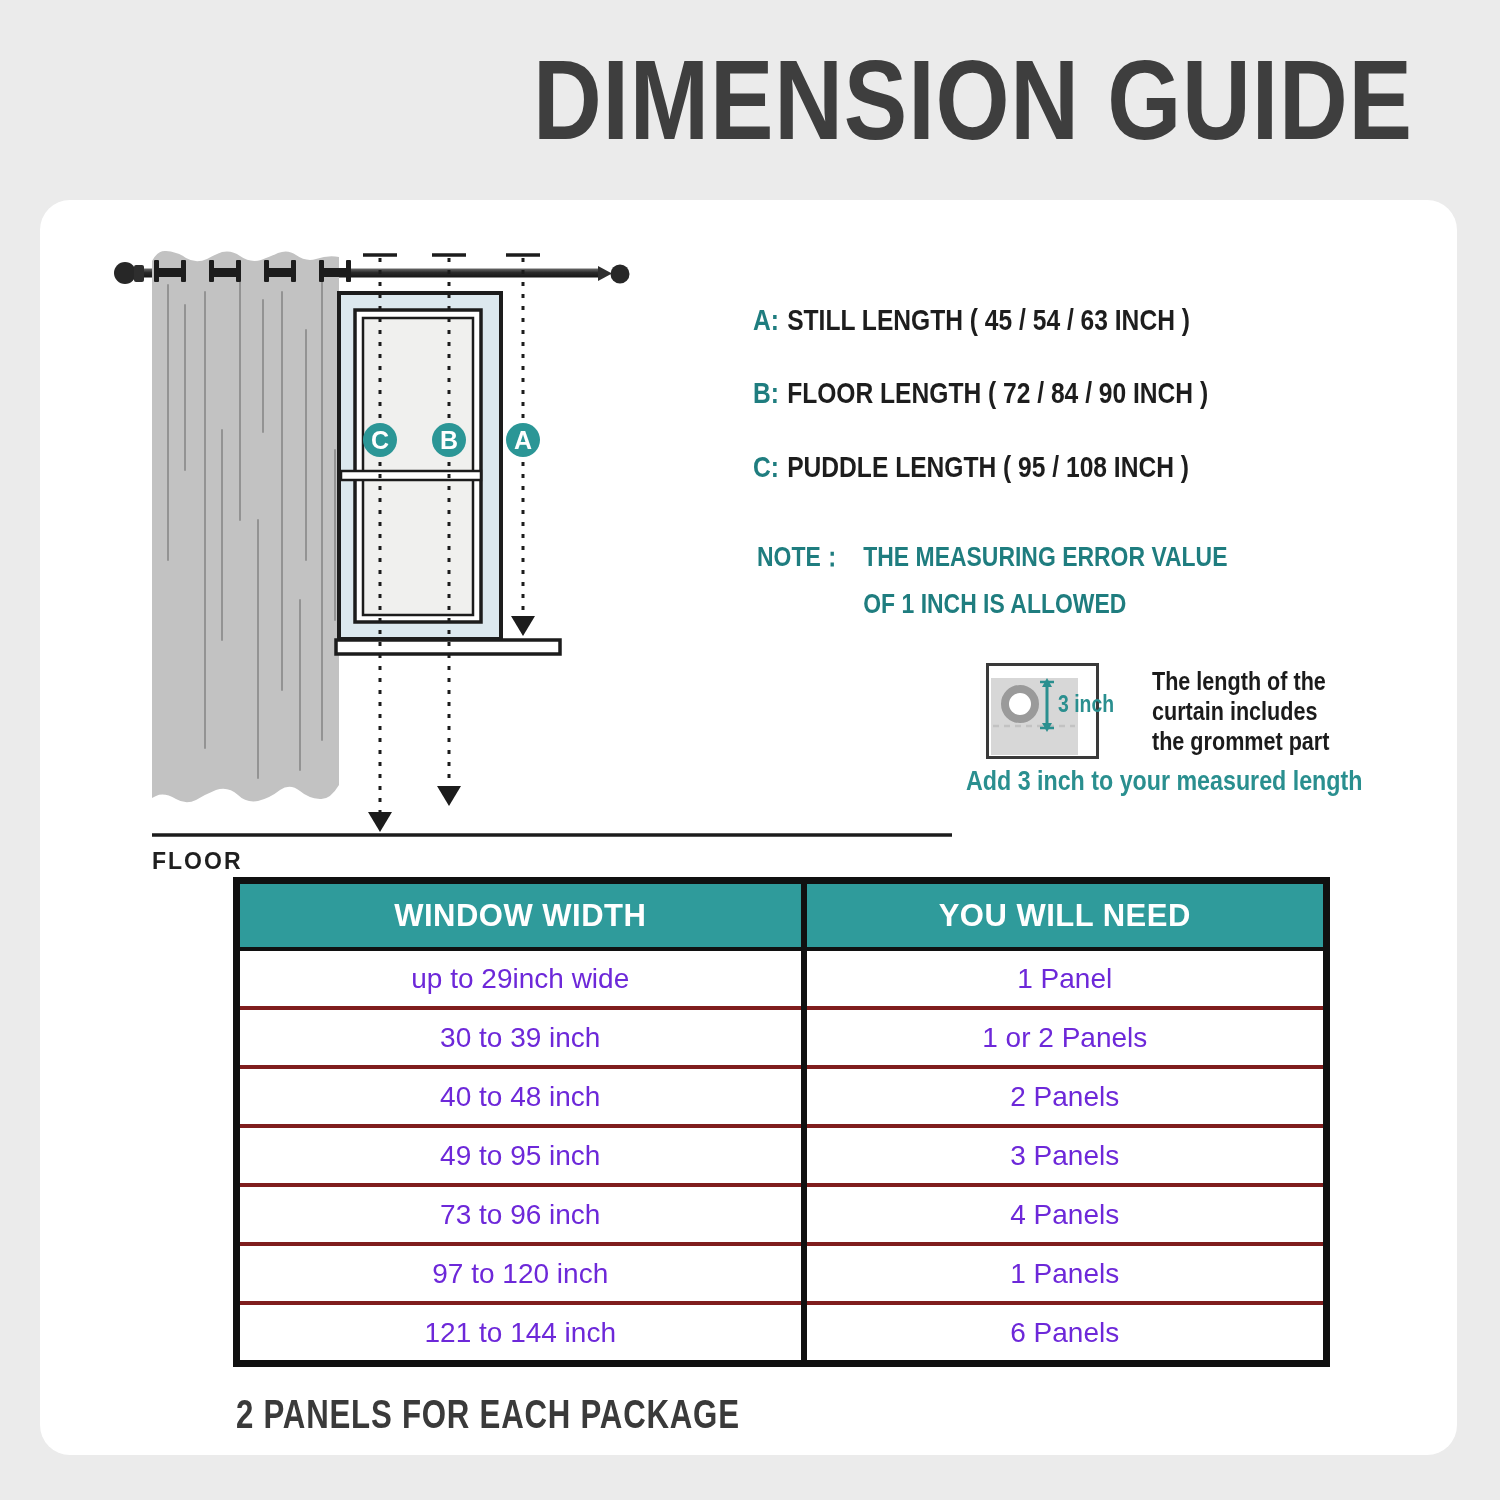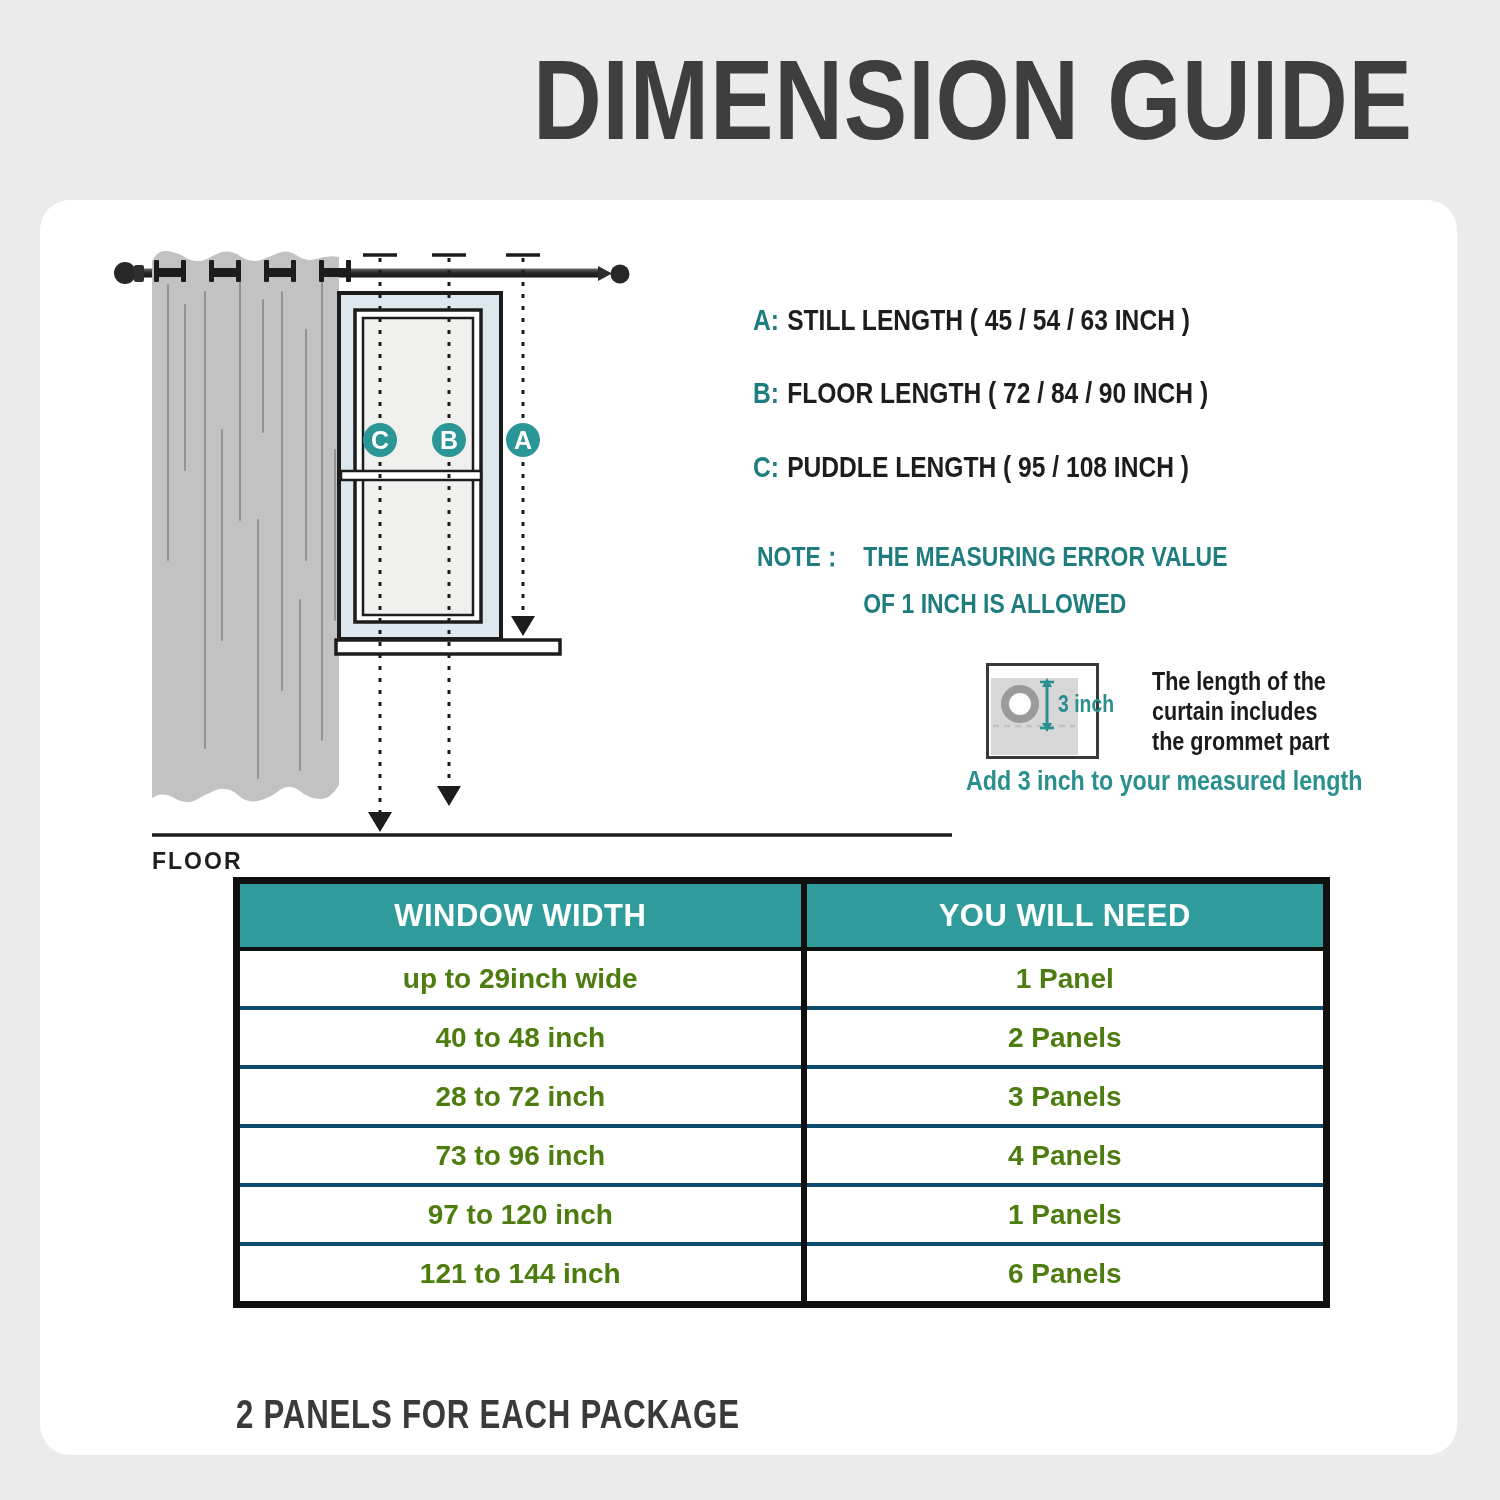--- a/index.html
+++ b/index.html
@@ -51,22 +51,22 @@
     position:absolute;left:233px;top:877px;width:1090px;
     border-collapse:collapse;table-layout:fixed;
     border:7px solid #101010;
   }
   table.size th{
     height:61px;background:#2f9b9b;color:#ffffff;
     font-size:31px;font-weight:700;letter-spacing:.5px;
     border:4px solid #101010;text-align:center;
   }
   table.size td{
-    height:53px;font-size:28px;font-weight:700;color:#4d7c0f;
-    border:4px solid #0c4a6e;text-align:center;background:#ffffff;
+    height:53px;font-size:28px;font-weight:400;color:#6d28d9;
+    border:4px solid #7f1d1d;text-align:center;background:#ffffff;
   }
   table.size th:first-child, table.size td:first-child{border-right:6px solid #101010;}
 
   .footer-note{
     position:absolute;left:236px;top:1392px;font-size:40px;font-weight:700;
     color:#3a3a3a;letter-spacing:1px;white-space:nowrap;
     transform:scaleX(.78);transform-origin:0 0;
   }
 </style>
 </head>
@@ -233,25 +233,29 @@
       <th>WINDOW WIDTH</th>
       <th>YOU WILL NEED</th>
     </tr>
   </thead>
   <tbody>
     <tr>
         <td>up to 29inch wide</td>
         <td>1 Panel</td>
       </tr>
     <tr>
+        <td>30 to 39 inch</td>
+        <td>1 or 2 Panels</td>
+      </tr>
+    <tr>
         <td>40 to 48 inch</td>
         <td>2 Panels</td>
       </tr>
     <tr>
-        <td>28 to 72 inch</td>
+        <td>49 to 95 inch</td>
         <td>3 Panels</td>
       </tr>
     <tr>
         <td>73 to 96 inch</td>
         <td>4 Panels</td>
       </tr>
     <tr>
         <td>97 to 120 inch</td>
         <td>1 Panels</td>
       </tr>

